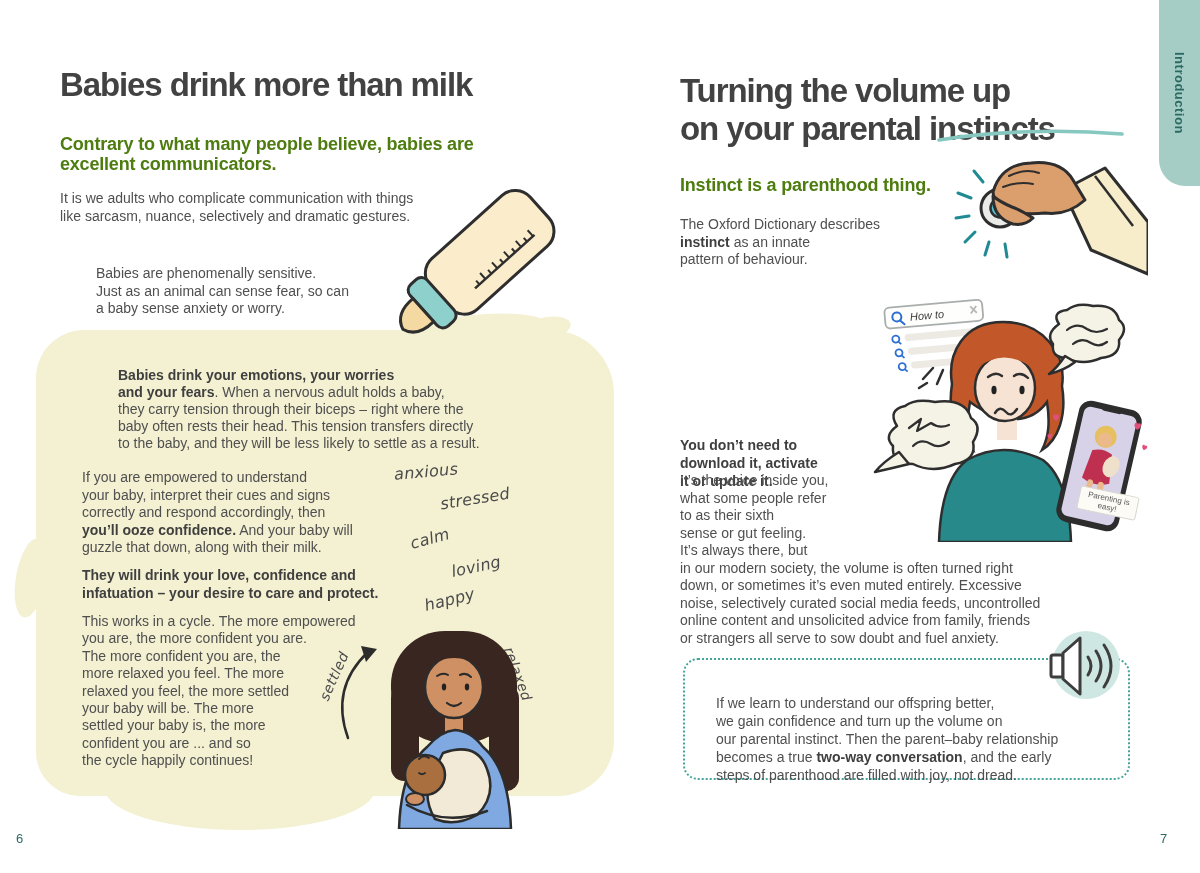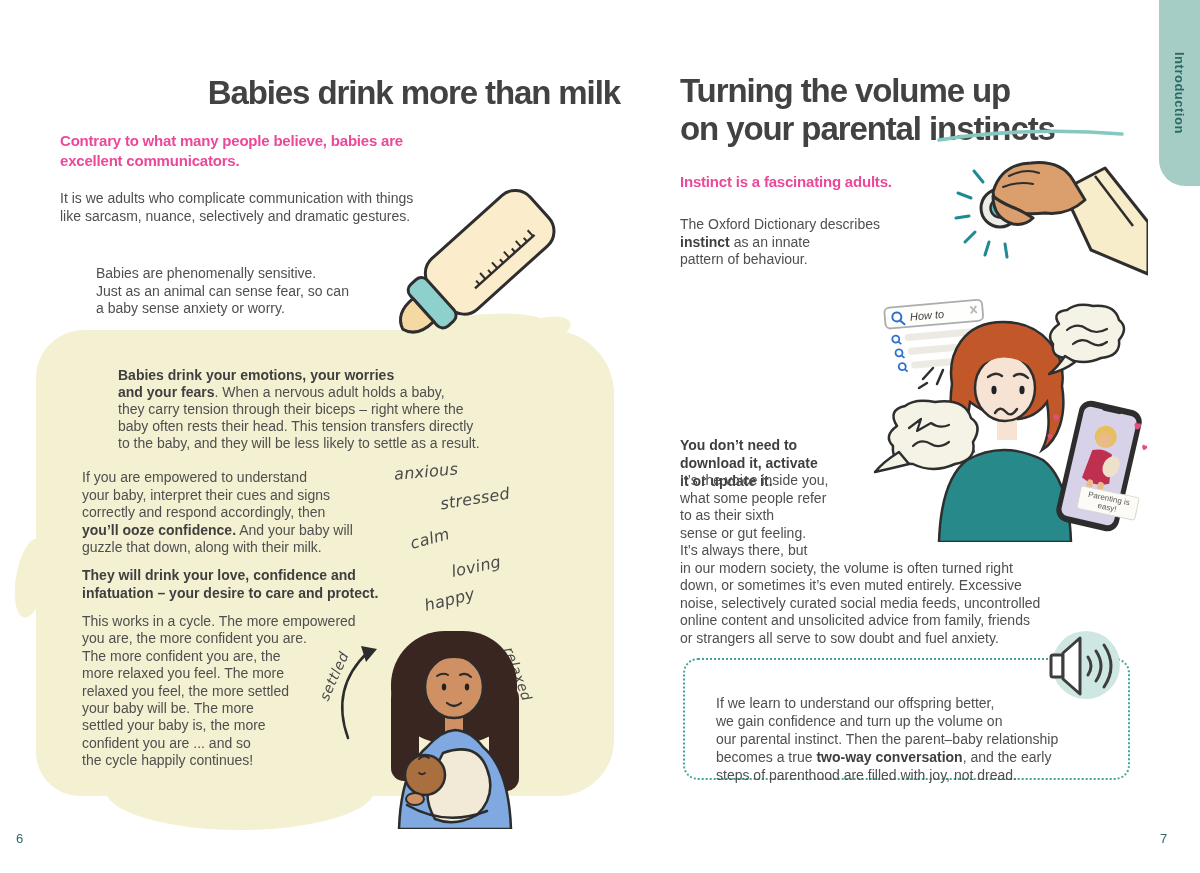--- a/index.html
+++ b/index.html
@@ -1,20 +1,20 @@
 <!DOCTYPE html>
 <html><head>
 <meta charset="utf-8">
 <style>
   html,body{margin:0;padding:0;background:#ffffff;}
   #spread{position:relative;width:1200px;height:873px;background:#ffffff;overflow:hidden;
           font-family:"Liberation Sans","DejaVu Sans",sans-serif;}
   .abs{position:absolute;}
   .title{font-size:33px;line-height:38px;font-weight:700;color:#424242;letter-spacing:-1.1px;white-space:pre-line;}
-  .subhead{font-size:15px;line-height:20px;font-weight:700;color:#ec4899;letter-spacing:-0.2px;white-space:pre-line;}
+  .subhead{font-size:18px;line-height:20px;font-weight:700;color:#4d7c0f;letter-spacing:-0.2px;white-space:pre-line;}
   .body{font-size:14px;line-height:17.5px;color:#4f4f4f;white-space:pre-line;}
   .body b,.body span.b{font-weight:700;color:#3f3f3f;}
   .bold{font-weight:700;color:#3f3f3f;}
   .blob{background:#f4f0d2;}
   .hand{font-family:"DejaVu Sans",cursive;font-style:italic;color:#4a4a4a;}
   .word{font-size:16px;letter-spacing:0.3px;}
   .cycleword{font-size:14px;letter-spacing:0.5px;}
   .pagenum{font-size:13px;color:#2b6b65;}
   .tab{left:1159px;top:0;width:41px;height:186px;background:#a6ccc6;border-radius:0 0 0 26px;
        display:flex;align-items:center;justify-content:center;}
@@ -29,21 +29,21 @@
 <body>
 
 <div id="spread">
 
   <div class="abs blob" style="left:36px;top:330px;width:578px;height:466px;border-radius:48px 64px 56px 44px;"></div>
   <div class="abs blob" style="left:105px;top:748px;width:270px;height:82px;border-radius:50%;"></div>
   <div class="abs blob" style="left:16px;top:538px;width:30px;height:80px;border-radius:50%;transform:rotate(10deg);"></div>
   <div class="abs blob" style="left:398px;top:315px;width:152px;height:38px;border-radius:50%;transform:rotate(-6deg);"></div>
   <div class="abs blob" style="left:523px;top:317px;width:48px;height:22px;border-radius:50%;transform:rotate(-10deg);"></div>
 
-  <h1 class="abs title" style="left:60px;top:52px;width:560px;text-align:right;">Babies drink more than milk</h1>
+  <h1 class="abs title" style="left:60px;top:44px;width:560px;">Babies drink more than milk</h1>
 
   <h2 class="abs subhead" style="left:60px;top:119px;width:520px;">Contrary to what many people believe, babies are
 excellent communicators.</h2>
 
   <p class="abs body" style="left:60px;top:176px;width:540px;">It is we adults who complicate communication with things
 like sarcasm, nuance, selectively and dramatic gestures.</p>
 
 
   <p class="abs body" style="left:76px;top:251px;width:540px;margin-left:20px;">Babies are phenomenally sensitive.
 Just as an animal can sense fear, so can
@@ -137,21 +137,21 @@
     <span class="tab-label">Introduction</span>
   </div>
 
   <h1 class="abs title" style="left:680px;top:50px;width:500px;">Turning the volume up
 on your parental instincts</h1>
 
   <svg class="abs swoosh" width="190" height="18" viewBox="0 0 190 18">
     <path d="M3 12 C 55 3 125 1 186 6" stroke="#86c7c0" stroke-width="3.6" fill="none" stroke-linecap="round"></path>
   </svg>
 
-  <h2 class="abs subhead" style="left:680px;top:160px;width:420px;">Instinct is a fascinating adults.</h2>
+  <h2 class="abs subhead" style="left:680px;top:160px;width:420px;">Instinct is a parenthood thing.</h2>
 
   <p class="abs body" style="left:680px;top:202px;width:280px;"><span>The Oxford Dictionary describes
 </span><span class="b">instinct</span><span> as an innate
 pattern of behaviour.</span></p>
 
   <svg class="abs" style="left:943px;top:156px;" width="205" height="150" viewBox="0 0 205 150">
     <g stroke="#1f8a92" stroke-width="3" stroke-linecap="round">
       <line x1="40" y1="26" x2="31" y2="15"></line>
       <line x1="28" y1="42" x2="15" y2="37"></line>
       <line x1="26" y1="60" x2="13" y2="62"></line>

